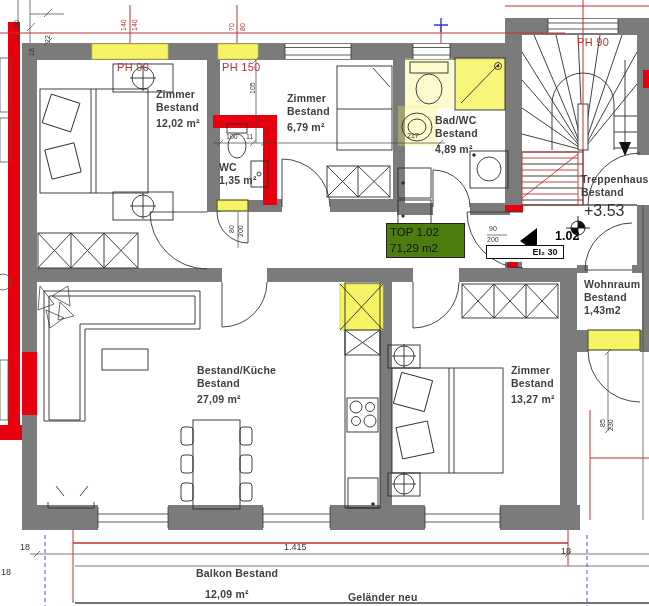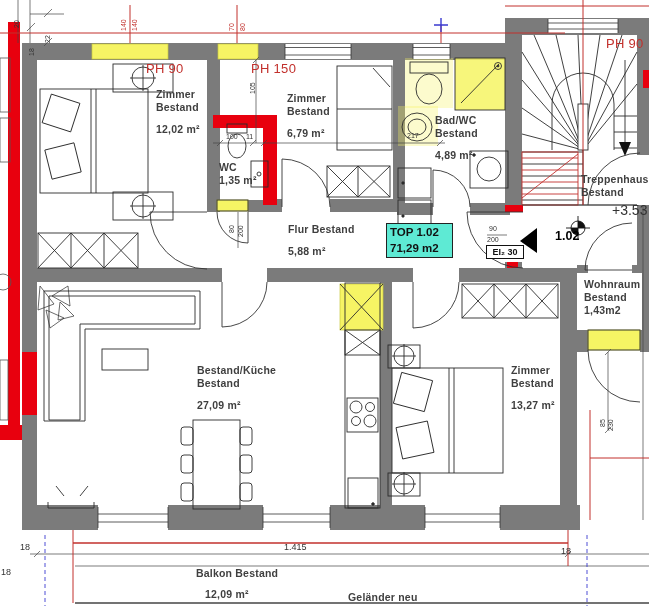--- a/index.html
+++ b/index.html
@@ -1,30 +1,30 @@
 <!DOCTYPE html>
 <html><head>
 <meta charset="utf-8">
 <style>
   html,body{margin:0;padding:0;background:#fff;}
   .stage{position:relative;width:649px;height:606px;background:#fff;overflow:hidden;
          font-family:"Liberation Sans",sans-serif;}
   .stage svg{position:absolute;left:0;top:0;}
   .lbl{position:absolute;font-size:10.5px;line-height:1.22;color:#3f3f3f;letter-spacing:.2px;white-space:nowrap;font-weight:bold;}
-  .lbl .area{margin-top:9px;}
+  .lbl .area{margin-top:3px;}
   .dim{position:absolute;font-size:7px;color:#333;white-space:nowrap;}
   .dimr{position:absolute;font-size:7px;color:#c2302c;white-space:nowrap;}
-  .ph{position:absolute;font-size:13px;color:#c2302c;letter-spacing:.3px;white-space:nowrap;padding-left:29px;}
+  .ph{position:absolute;font-size:11px;color:#c2302c;letter-spacing:.3px;white-space:nowrap;}
   .rot{transform:rotate(-90deg);transform-origin:0 0;}
   .top-box{position:absolute;left:386px;top:223px;width:62px;height:32px;border:1px solid #222;
-           background:#5eead4;font-weight:bold;font-size:11.5px;line-height:1.35;padding:1px 0 0 3px;color:#111;}
+           background:#4d7c0f;font-weight:normal;font-size:11.5px;line-height:1.35;padding:1px 12px 0 3px;color:#111;}
   .ei-box{position:absolute;left:486px;top:245px;width:36px;height:12px;border:1.5px solid #111;
-          font-weight:bold;font-size:9px;line-height:12px;text-align:center;color:#111;background:#fff;}
+          font-weight:bold;font-size:9px;line-height:12px;text-align:center;color:#111;background:#fff;padding-left:40px;}
   .unit-num{position:absolute;left:539px;top:229px;font-weight:bold;font-size:12.5px;color:#000;margin-left:16px;}
-  .lvl{position:absolute;left:612px;top:202px;font-size:14px;color:#333;}
+  .lvl{position:absolute;left:584px;top:202px;font-size:16px;color:#333;}
   .small9{font-size:9px;}
 </style>
 </head>
 <body>
 
 <div class="stage">
 
 <svg width="649" height="606" viewBox="0 0 649 606">
 
   <g fill="#7b7b7b" shape-rendering="crispEdges">
@@ -280,24 +280,20 @@
     <div>WC</div>
     <div>1,35 m²</div>
   </div>
 
   <div class="lbl" style="left:435px;top:114px">
     <div>Bad/WC</div>
     <div>Bestand</div>
     <div class="area">4,89 m²</div>
   </div>
 
-  <div class="lbl" style="left:288px;top:223px">
-    <div>Flur Bestand</div>
-    <div class="area">5,88 m²</div>
-  </div>
 
   <div class="lbl" style="left:581px;top:173px">
     <div>Treppenhaus</div>
     <div>Bestand</div>
   </div>
   <div class="lvl">+3.53</div>
 
   <div class="lbl" style="left:584px;top:278px">
     <div>Wohnraum</div>
     <div>Bestand</div>

